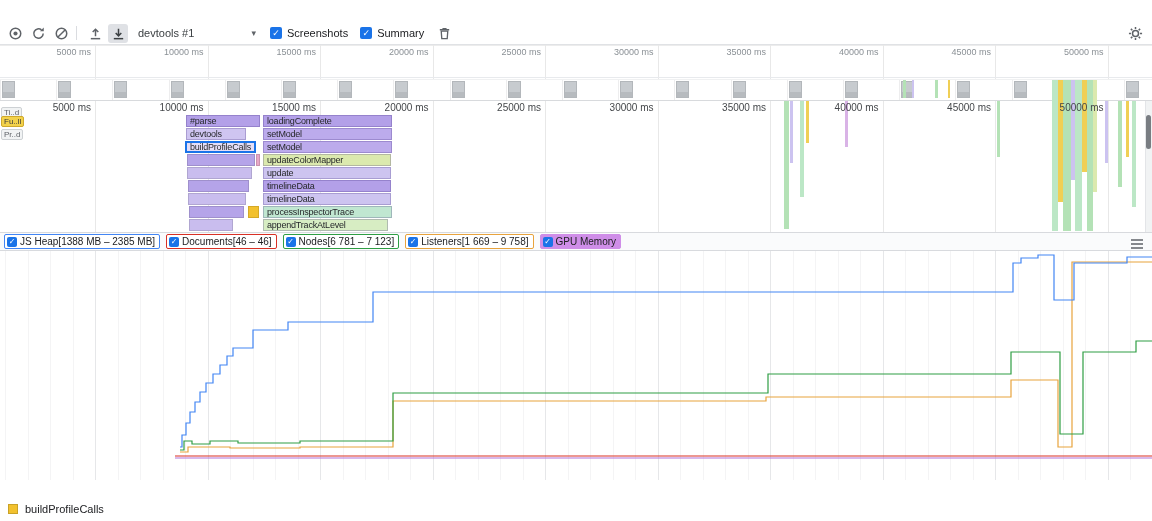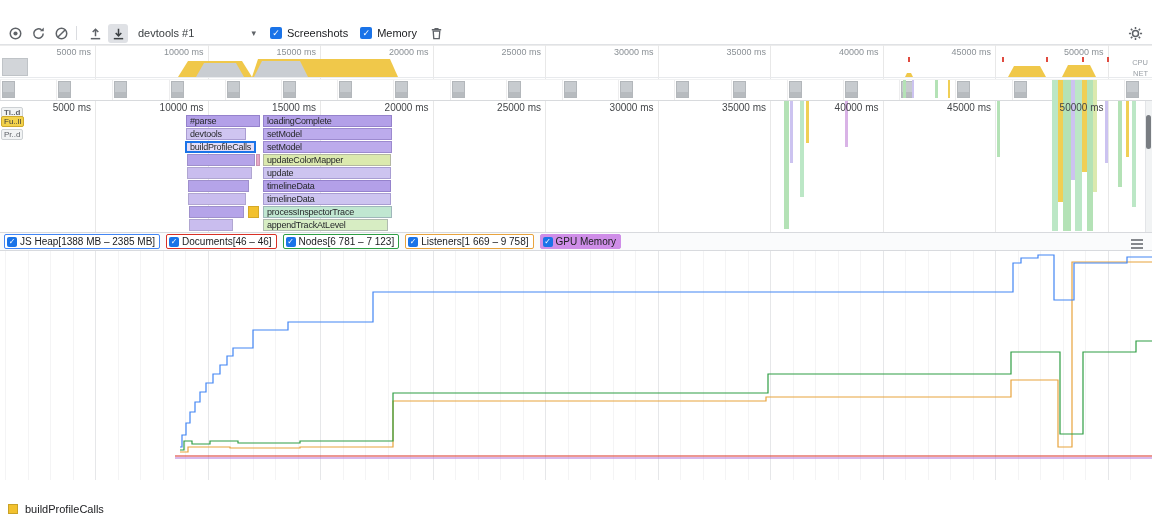--- a/index.html
+++ b/index.html
@@ -133,21 +133,21 @@
     <span id="trace-select">
       <span>devtools #1</span>
       <span class="caret">▾</span>
     </span>
     <span class="cbgroup">
       <span class="cbx"></span>
       <span>Screenshots</span>
     </span>
     <span class="cbgroup" style="margin-left:12px">
       <span class="cbx"></span>
-      <span>Memory</span>
+      <span>Summary</span>
     </span>
     <span class="toolbtn" style="margin-left:10px">
       <svg viewBox="0 0 16 16" width="15" height="15">
           <path d="M4.5 5.5h7l-.6 8H5.1z" fill="none" stroke="#5f6368" stroke-width="1.4"></path>
           <path d="M3 4h10M6.5 4V2.8h3V4" fill="none" stroke="#5f6368" stroke-width="1.4"></path>
         </svg>
     </span>
     <span class="toolbtn" id="settings-btn">
       <svg viewBox="0 0 16 16" width="15" height="15" fill="none" stroke="#5f6368" stroke-width="1.6">
           <circle cx="8" cy="8" r="3.2"></circle>
@@ -174,39 +174,20 @@
       <div class="vline" style="left: 320px; height: 53px;"></div>
       <div class="vline" style="left: 432.5px; height: 53px;"></div>
       <div class="vline" style="left: 545px; height: 53px;"></div>
       <div class="vline" style="left: 657.5px; height: 53px;"></div>
       <div class="vline" style="left: 770px; height: 53px;"></div>
       <div class="vline" style="left: 882.5px; height: 53px;"></div>
       <div class="vline" style="left: 995px; height: 53px;"></div>
       <div class="vline" style="left: 1107.5px; height: 53px;"></div>
     </div>
 
-  <div id="overview-body">
-    <div class="ov-thumb-left"></div>
-    <svg width="1152" height="20" style="position:absolute;left:0;top:0">
-      <path d="M178 20 L188 4 L242 4 L252 20 Z" fill="#f0c84a"></path>
-      <path d="M252 20 L258 2 L390 2 L398 20 Z" fill="#f0c84a"></path>
-      <path d="M196 20 L204 6 L236 6 L244 20 Z" fill="#c9cdd2"></path>
-      <path d="M254 20 L262 4 L300 4 L308 20 Z" fill="#c9cdd2"></path>
-      <path d="M905 20 L907 16 L911 16 L913 20 Z" fill="#f0c84a"></path>
-      <path d="M1008 20 L1014 9 L1040 9 L1046 20 Z" fill="#f0c84a"></path>
-      <path d="M1062 20 L1068 8 L1090 8 L1096 20 Z" fill="#f0c84a"></path>
-    </svg>
-    <div class="mini-label" style="top:1px">CPU</div>
-    <div class="mini-label" style="top:12px">NET</div>
-  <div class="redmark" style="left: 908px;"></div>
-      <div class="redmark" style="left: 1002px;"></div>
-      <div class="redmark" style="left: 1046px;"></div>
-      <div class="redmark" style="left: 1082px;"></div>
-      <div class="redmark" style="left: 1107px;"></div>
-    </div>
   <div id="ov-bottom-line"></div>
 
   <div id="filmstrip">
       <div class="fsline" style="left: 0px;"></div>
       <div class="thumb" style="left: 2px;"></div>
       <div class="fsline" style="left: 56px;"></div>
       <div class="thumb" style="left: 58px;"></div>
       <div class="fsline" style="left: 112px;"></div>
       <div class="thumb" style="left: 114px;"></div>
       <div class="fsline" style="left: 169px;"></div>
@@ -292,21 +273,21 @@
         <div class="mtick" style="left: 316px;">15000 ms</div>
         <div class="mtick" style="left: 428.5px;">20000 ms</div>
         <div class="mtick" style="left: 541px;">25000 ms</div>
         <div class="mtick" style="left: 653.5px;">30000 ms</div>
         <div class="mtick" style="left: 766px;">35000 ms</div>
         <div class="mtick" style="left: 878.5px;">40000 ms</div>
         <div class="mtick" style="left: 991px;">45000 ms</div>
         <div class="mtick" style="left: 1103.5px;">50000 ms</div>
       </div>
     <div id="track-chips">
-        <div class="tchip" style="top: 6px; font-weight: bold;">Ti..d</div>
+        <div class="tchip" style="top: 6px;">Ti..d</div>
         <div class="tchip hl" style="top: 15px;">Fu..ll</div>
         <div class="tchip" style="top: 28px;">Pr..d</div>
       </div>
     <div id="flame-layer">
         <div class="fbar" style="left: 186px; top: 14px; width: 74px; background: rgb(179, 160, 232);">#parse</div>
         <div class="fbar" style="left: 186px; top: 27px; width: 60px; background: rgb(207, 197, 241);">devtools</div>
         <div class="fbar sel" style="left: 185px; top: 40px; width: 71px; background: rgb(228, 222, 247);">buildProfileCalls</div>
         <div class="fbar" style="left: 263px; top: 14px; width: 129px; background: rgb(179, 160, 232);">loadingComplete</div>
         <div class="fbar" style="left: 263px; top: 27px; width: 129px; background: rgb(188, 171, 236);">setModel</div>
         <div class="fbar" style="left: 263px; top: 40px; width: 129px; background: rgb(188, 171, 236);">setModel</div>

